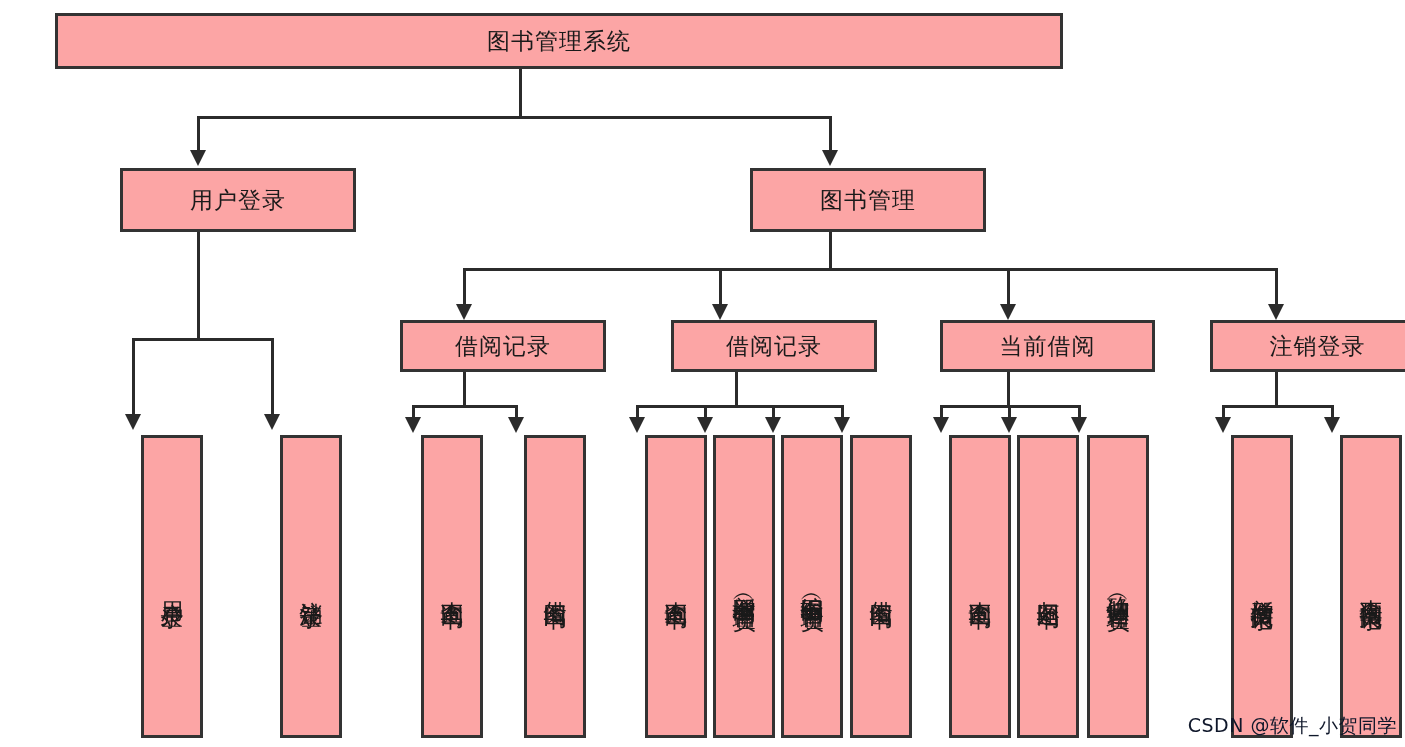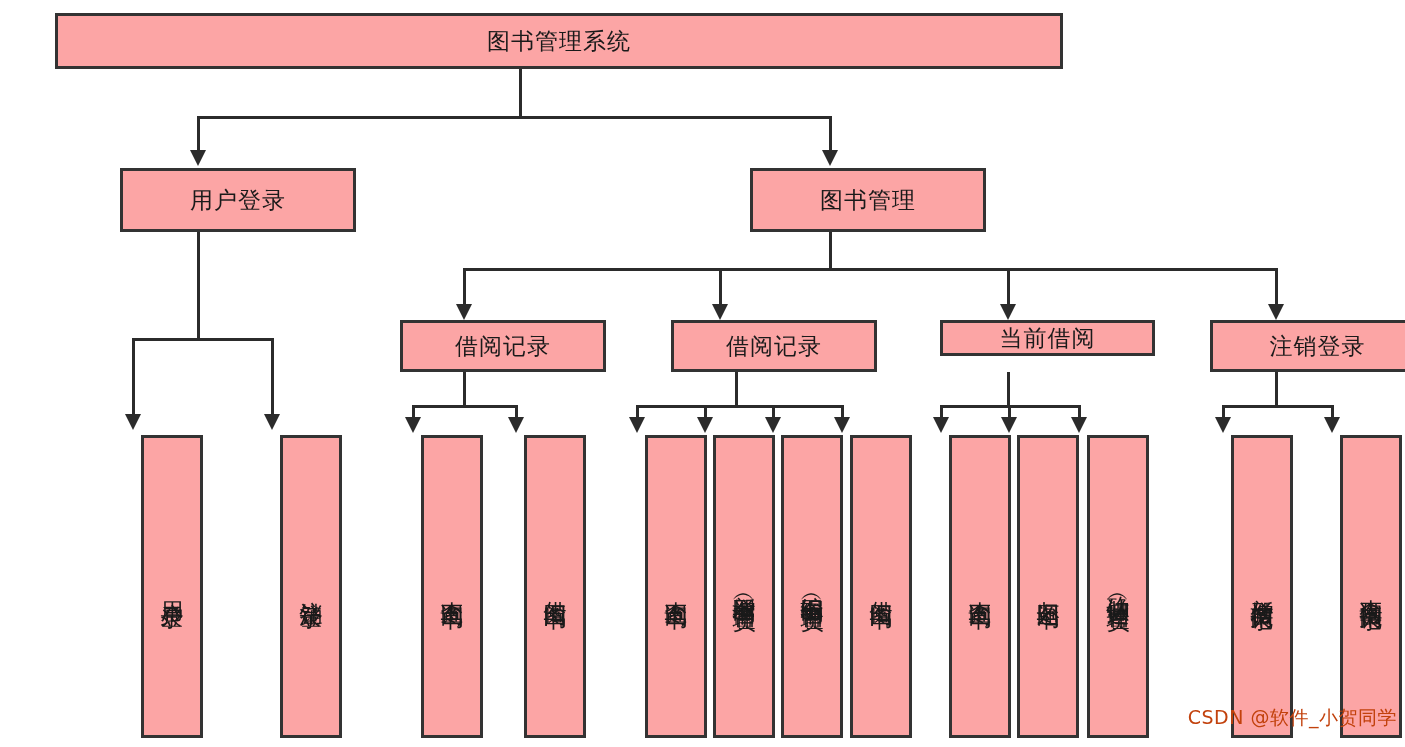--- a/index.html
+++ b/index.html
@@ -61,23 +61,23 @@
     position: absolute;
     width: 0;
     height: 0;
     border-left: 8px solid transparent;
     border-right: 8px solid transparent;
     border-top: 16px solid #2b2b2b;
   }
   #watermark {
     position: absolute;
     right: 8px;
-    bottom: 16px;
+    bottom: 8px;
     font-size: 19px;
-    color: #c2410c;
+    color: #0f172a;
     letter-spacing: 0.5px;
     white-space: nowrap;
     pointer-events: none;
   }
 </style>
 </head>
 <body>
 
 <div id="canvas">
 
@@ -120,21 +120,21 @@
   <div class="arrow" style="left:1000px; top:304px;"></div>
   <div class="conn v" style="left:1275px; top:268px; width:3px; height:40px;"></div>
   <div class="arrow" style="left:1268px; top:304px;"></div>
 
   <div class="node" style="left:362px; top:320px; width:206px; height:52px;">
     <span class="label">借阅记录</span>
   </div>
   <div class="node" style="left:633px; top:320px; width:206px; height:52px;">
     <span class="label">借阅记录</span>
   </div>
-  <div class="node" style="left:902px; top:320px; width:215px; height:36px;">
+  <div class="node" style="left:902px; top:320px; width:215px; height:52px;">
     <span class="label">当前借阅</span>
   </div>
   <div class="node" style="left:1172px; top:320px; width:215px; height:52px;">
     <span class="label">注销登录</span>
   </div>
 
   <div class="conn v" style="left:463px; top:372px; width:3px; height:36px;"></div>
   <div class="conn h" style="left:412px; top:405px; width:106px; height:3px;"></div>
   <div class="conn v" style="left:412px; top:405px; width:3px; height:16px;"></div>
   <div class="arrow" style="left:405px; top:417px;"></div>

